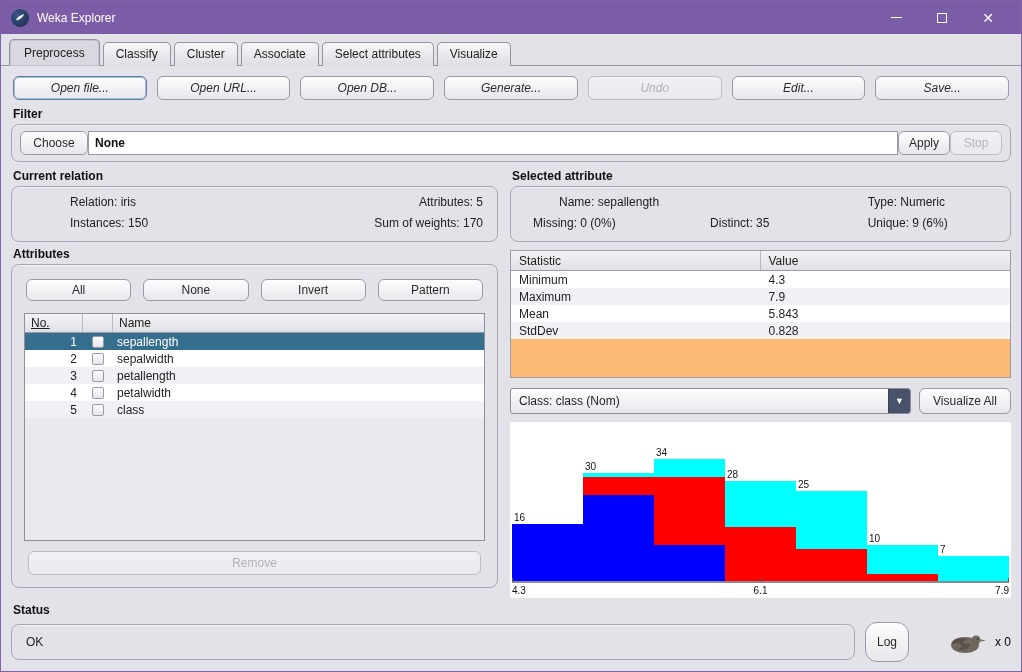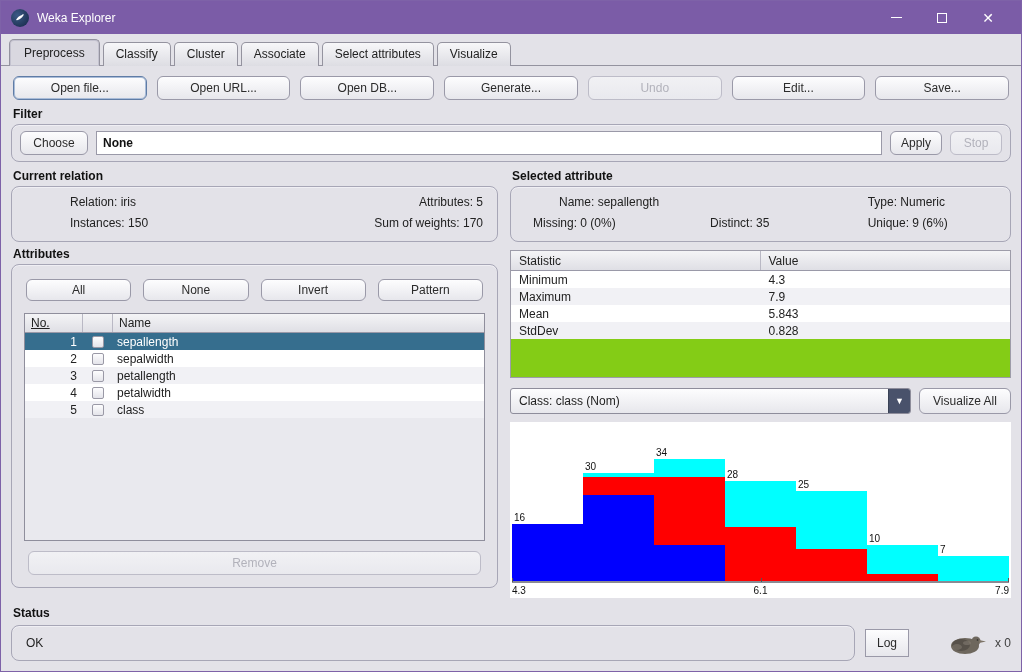--- a/index.html
+++ b/index.html
@@ -24,24 +24,24 @@
 
   
   .content { flex:1; padding:6px 10px 4px 10px; display:flex; flex-direction:column; }
   .heading { font-weight:bold; font-size:12px; color:#111; margin:5px 2px 3px 2px; }
   .panel { border:1px solid #a7a6b6; border-radius:8px; background:#e3e2e8; box-shadow:inset 0 1px 0 #f0eff4; }
   .btn { display:flex; align-items:center; justify-content:center; border:1px solid #9a99a8; border-radius:6px; background:linear-gradient(#fdfdfe,#e7e7ec); font-size:12px; color:#2b2b2b; height:24px; cursor:pointer; white-space:nowrap; }
   .btn.disabled { color:#b2b2bb; border-color:#bdbcc8; background:linear-gradient(#f1f1f4,#e9e9ee); cursor:default; }
   .btn.focused { border-color:#5f7ca6; box-shadow:inset 0 0 0 1px #a9bcd8; }
 
   .toolbar { display:flex; gap:10px; margin:4px 2px 2px 2px; }
-  .toolbar .btn { flex:1; }
-
-  
-  .filter-panel { display:flex; align-items:center; gap:8px; padding:6px 8px; height:38px; margin-bottom:2px; }
+  .toolbar .btn { flex:1;font-style:italic; }
+
+  
+  .filter-panel { display:flex; align-items:center; padding:6px 8px; height:38px; margin-bottom:2px; }
   .choose-btn { width:68px; height:24px; }
   .filter-field { flex:1; height:24px; background:#fff; border:1px solid #9a99a8; display:flex; align-items:center; padding:0 6px; font-weight:bold; color:#111; }
   .apply-btn { width:52px; }
   .stop-btn { width:52px; }
 
   
   .main { display:grid; grid-template-columns:487px 1fr; column-gap:12px; flex:1; align-content:start; }
   .col { display:flex; flex-direction:column; }
 
   .cr-panel { height:56px; display:grid; grid-template-columns:1fr 1fr; padding:8px 14px; row-gap:3px; }
@@ -67,21 +67,21 @@
   .checkbox { width:12px; height:12px; border:1px solid #9a99a6; border-radius:2px; background:linear-gradient(#fdfdfe,#e4e4ea); }
   .remove-btn { margin:10px 4px 2px 4px; height:24px; }
 
   .sa-panel { height:56px; display:grid; grid-template-columns:1.3fr 0.9fr 1.1fr; padding:8px 12px; row-gap:3px; }
   .sa-name { grid-column:1; padding-left:36px; }
   .sa-type { grid-column:3; padding-left:28px; }
   .sa-missing { grid-column:1; padding-left:10px; }
   .sa-distinct { grid-column:2; }
   .sa-unique { grid-column:3; padding-left:28px; }
 
-  .stats-table { border:1px solid #9d9ca9; margin-top:8px; height:128px; background:#84cc16; display:flex; flex-direction:column; overflow:hidden; }
+  .stats-table { border:1px solid #9d9ca9; margin-top:8px; height:128px; background:#fdba74; display:flex; flex-direction:column; overflow:hidden; }
   .stats-head { display:flex; height:20px; background:linear-gradient(#f4f4f6,#dfdfe5); border-bottom:1px solid #9a99a8; }
   .stats-head .sc { padding:3px 8px; }
   .sc.s1 { width:50%; border-right:1px solid #b9b8c4; }
   .sc.s2 { flex:1; }
   .stats-row { display:flex; height:17px; align-items:center; background:#fff; }
   .stats-row.alt { background:#f1f1f5; }
   .stats-row .s1 { width:50%; padding-left:8px; }
   .stats-row .s2 { flex:1; padding-left:8px; }
 
   .class-row { display:flex; gap:8px; margin-top:10px; height:26px; }
@@ -96,23 +96,23 @@
   .hist-count { font-size:10px; line-height:12px; color:#111; padding-left:2px; }
   .hist-seg { width:100%; }
   .hist-axis { height:3px; border-top:2px solid #8a8a93; position:relative; margin-top:0; }
   .tick { position:absolute; top:-5px; width:1px; height:4px; background:#555; }
   .tick.t0 { left:0; } .tick.t1 { left:50%; } .tick.t2 { right:0; }
   .hist-xlabels { display:flex; justify-content:space-between; font-size:10px; color:#111; padding:1px 0 0 0; }
 
   
   .status-row { display:flex; align-items:center; gap:10px; margin:2px 0 6px 0; }
   .status-panel { flex:1; height:36px; display:flex; align-items:center; padding:0 14px; }
-  .log-btn { width:44px; height:28px; border-radius:0; }
+  .log-btn { width:44px; height:40px; border-radius:12px; }
   .bird-area { display:flex; align-items:center; gap:6px; width:92px; justify-content:flex-end; }
-  .bird-count { font-size:12px; color:#404040; }
+  .bird-count { font-size:12px; color:#000000; }
 </style>
 </head>
 <body>
 
 <div class="window">
 
   <div class="titlebar">
     <span class="app-icon">
       <svg width="12" height="12" viewBox="0 0 12 12">
           <path d="M2 8 Q4 4 8 3 L10 2 Q9 5 6 7 Q4 8.5 2 8 Z" fill="#fff"></path>

